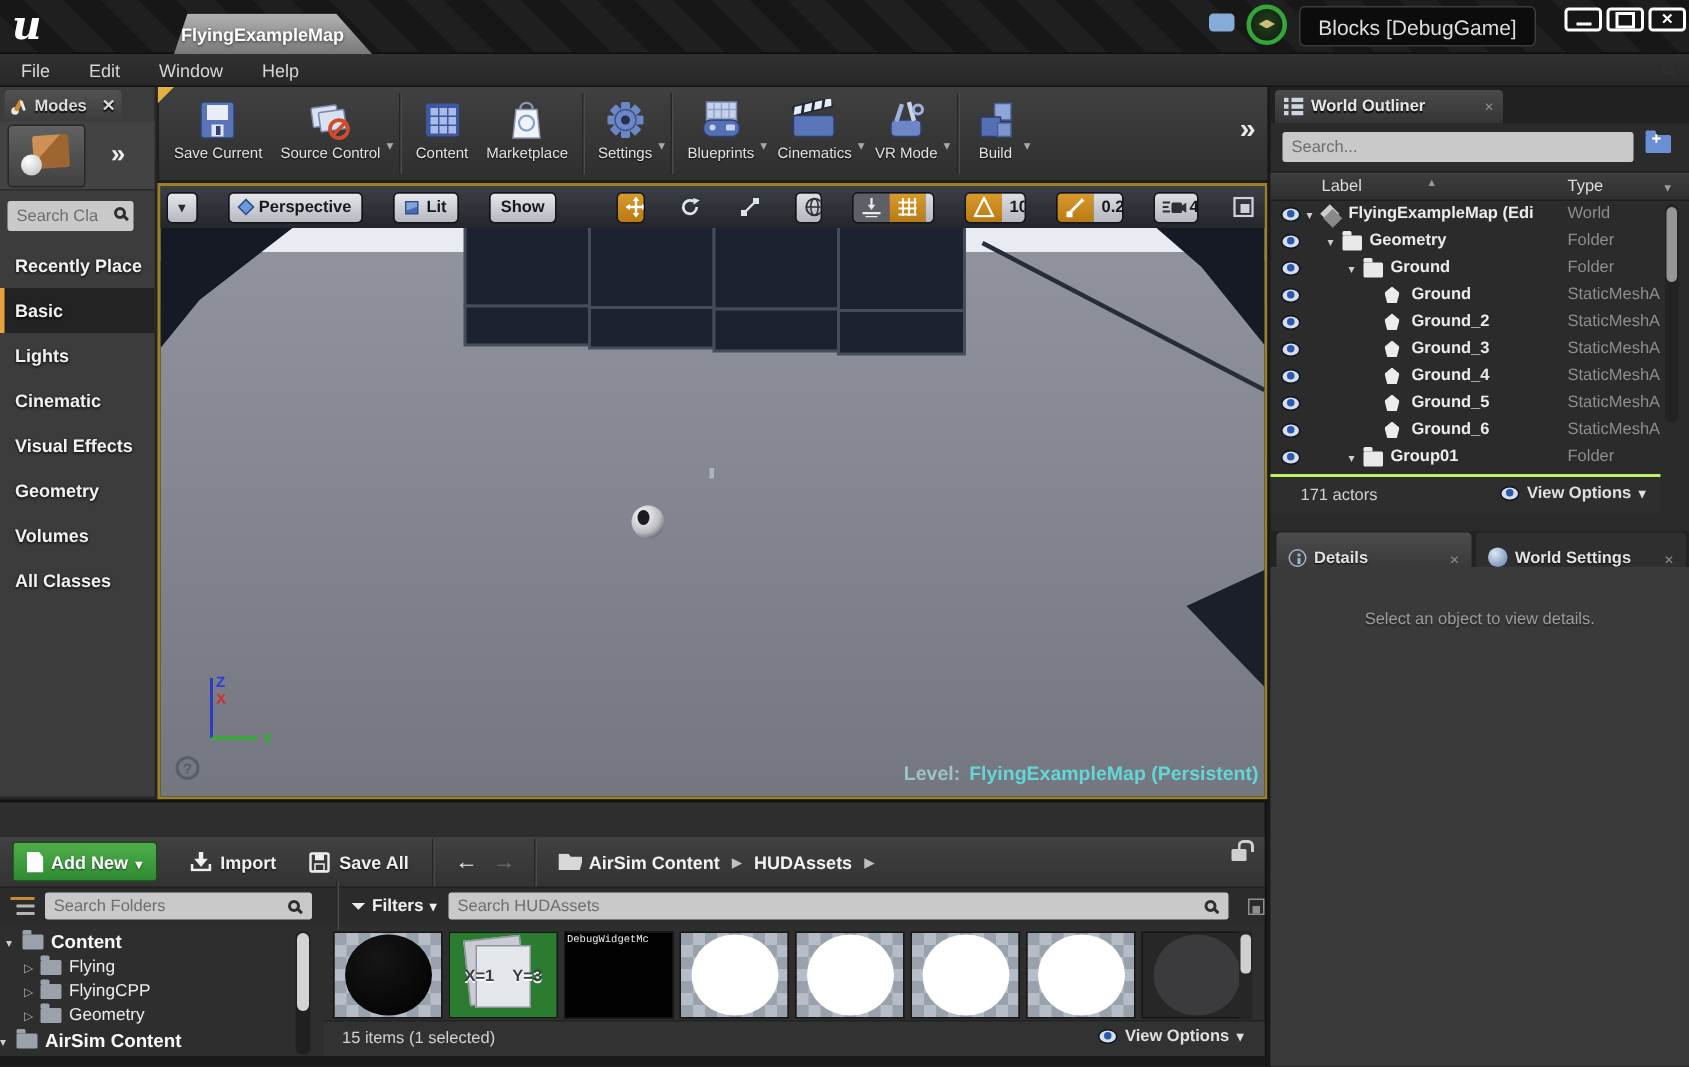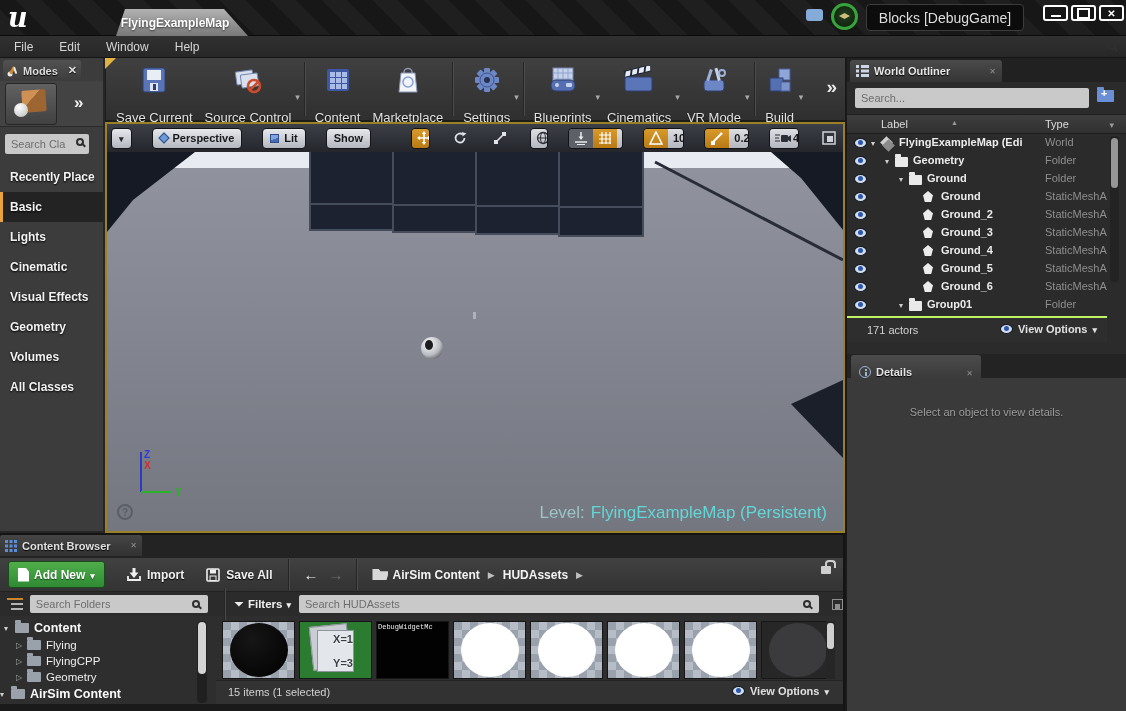--- a/index.html
+++ b/index.html
@@ -26,21 +26,21 @@
 
 #menubar{left:0;top:36px;width:1126px;height:22px;background:linear-gradient(#313131,#272727);border-bottom:1px solid #151515;display:flex;align-items:center}
 .menuitem{color:#d6d6d6;font-size:12px;margin-left:14px;margin-right:12px}
 #helpsearch{left:905px;top:39px;width:219px;height:16px;padding-right:18px}
 .mag{position:absolute;width:8px;height:8px;border:2px solid #2f2f2f;border-radius:50%}
 .mag::after{content:"";position:absolute;width:5px;height:2px;background:#2f2f2f;transform:rotate(45deg);right:-4px;bottom:-2px}
 
 #maintoolbar{left:105px;top:58px;width:740px;height:64px;background:linear-gradient(#404040,#2f2f2f);border-left:1px solid #1d1d1d;border-bottom:2px solid #1d1d1d;display:flex;align-items:flex-start;padding:2px 2px 0 4px}
 #tnotch{left:105px;top:58px;width:11px;height:11px;background:#e3b341;clip-path:polygon(0 0,100% 0,0 100%)}
 .tbtn{display:flex;flex-direction:column;align-items:center;padding:4px 6px 0;position:relative}
-.tbtn .lbl{color:#e3e3e3;font-size:13px;margin-top:14px;white-space:nowrap;text-shadow:0 1px 1px #000}
+.tbtn .lbl{color:#e3e3e3;font-size:10px;margin-top:1px;white-space:nowrap;text-shadow:0 1px 1px #000}
 .tbtn .ico{height:32px;display:flex;align-items:center}
 .tcaret{color:#a9a9a9;font-size:9px;align-self:center;margin:14px 1px 0 -2px}
 .tcaret::after{content:"▾"}
 .tdivider{width:2px;height:54px;background:#262626;border-right:1px solid #4c4c4c;margin:2px 3px 0}
 #tb-overflow{color:#e8e8e8;font-size:19px;font-weight:bold;margin:16px 0 0 auto;padding-right:6px}
 
 #modespanel{left:0;top:58px;width:103px;height:473px;background:#3c3c3c}
 #modestab{left:3px;top:2px;width:78px;height:21px;background:linear-gradient(#525252,#3c3c3c);border-radius:3px 3px 0 0;display:flex;align-items:center;gap:4px;padding:0 4px}
 #modestab span{color:#dcdcdc;font-size:11px;font-weight:bold;text-shadow:0 1px 1px #000}
 .tabx{color:#8f8f8f;font-size:8px;margin-left:auto}
@@ -62,21 +62,21 @@
 .pdiamond{width:8px;height:8px;background:#6f9ad8;border:1px solid #2e4f8a;transform:rotate(45deg)}
 .pcube{width:9px;height:9px;background:linear-gradient(160deg,#7fa4e0 55%,#4a6cb4 56%);border:1px solid #2e4f8a}
 .vspacer{flex:1}
 .vseg{height:21px;display:flex;align-items:stretch;border:1px solid #121418;border-radius:4px;overflow:hidden}
 .segc{display:flex;align-items:center;padding:0 5px;gap:2px}
 .seg-dark{background:#5d6066}
 .seg-orange{background:linear-gradient(#d89a2b,#b97a14)}
 .seg-light{background:linear-gradient(#dcdee2,#b4b7be);color:#17181c;font-weight:bold;font-size:11px}
 .plainico{display:flex;align-items:center;padding:0 3px}
 #vscene{left:0;top:28px}
-#levellbl{right:16px;bottom:8px;font-size:17px;font-weight:normal}
+#levellbl{right:4px;bottom:8px;font-size:13px;font-weight:bold}
 #levellbl .l1{color:#9dc4c4}
 #levellbl .l2{color:#63d6d6;margin-left:6px}
 
 #rightpanel{left:845px;top:58px;width:281px;height:653px;background:#2b2b2b;border-left:2px solid #191919}
 #wotabrow{left:0;top:0;width:279px;height:24px;background:#212121}
 #wotab{left:3px;top:2px;width:152px;height:22px;background:linear-gradient(#4a4a4a,#353535);border-radius:3px 3px 0 0;display:flex;align-items:center;gap:5px;padding:0 6px}
 #wotab span.t{color:#e6e6e6;font-size:11px;font-weight:bold;text-shadow:0 1px 1px #000}
 #wosearch{left:8px;top:30px;width:234px;height:20px;padding-right:18px}
 #newfolder{left:250px;top:32px;width:17px;height:12px;background:#6b8fd4;border-radius:1px}
 #newfolder::before{content:"";position:absolute;top:-3px;left:0;width:7px;height:3px;background:#6b8fd4;border-radius:1px 1px 0 0}
@@ -158,21 +158,21 @@
 #cbassets{left:216px;top:86px;width:606px;height:58px}
 .tile{position:absolute;top:0;width:73px;height:58px;border:1px solid #161616;overflow:hidden}
 .checker{background:conic-gradient(#b7bdc6 25%,#99a1ac 0 50%,#b7bdc6 0 75%,#99a1ac 0);background-size:16px 16px}
 .ball{position:absolute;left:50%;top:50%;transform:translate(-50%,-50%);width:58px;height:54px;border-radius:50%}
 .ball.black{background:radial-gradient(circle at 38% 30%,#161616,#000)}
 .ball.white{background:radial-gradient(circle at 42% 35%,#fff 70%,#e4e6ea)}
 .ball.gray{background:#3b3b3d}
 .tile.green{background:#2b7c30}
 .pages{position:absolute;left:16px;top:6px;width:40px;height:45px}
 .pages::before{content:"";position:absolute;left:-5px;top:-3px;width:36px;height:42px;background:#c9cdd3;border:1px solid #8e949c;transform:rotate(-6deg)}
-.pages .front{position:absolute;left:1px;top:2px;width:37px;height:42px;background:#e3e6ea;border:1px solid #8e949c;display:flex;flex-direction:column;align-items:flex-end;justify-content:center;gap:12px}
+.pages .front{position:absolute;left:1px;top:2px;width:37px;height:42px;background:#e3e6ea;border:1px solid #8e949c;display:flex;flex-direction:row;align-items:center;justify-content:center;gap:12px}
 .pages .front span{color:#3a3f46;font-weight:bold;font-size:11px;text-shadow:0 1px 0 #fff;line-height:12px}
 .tile.blackbg{background:#020202}
 .tile.blackbg .wlbl{position:absolute;left:1px;top:1px;color:#efefef;font-family:"Liberation Mono",monospace;font-size:7px;white-space:nowrap}
 .tile.darkbg{background:#272727}
 #assetscroll{left:826px;top:86px;width:9px;height:58px;background:#262626}
 #assetscroll .thumb{position:absolute;left:1px;top:2px;width:7px;height:26px;background:#cfcfcf;border-radius:3px}
 #cbfooter{left:216px;top:145px;width:627px;height:24px;background:#323232;border-top:1px solid #222}
 #cbfooter .cnt{position:absolute;left:12px;top:5px;color:#d2d2d2;font-size:11px}
 #cbbottom{left:0;top:169px;width:843px;height:9px;background:#1a1a1a}
 </style>
@@ -651,46 +651,32 @@
         <span class="vocaret"></span>
       </div>
     </div>
 
     <div id="dtabrow" class="abs">
       <div class="dtab" style="left:4px;width:130px;background:linear-gradient(#4c4c4c,#3a3a3a)">
         <span class="infoic"></span>
         <span class="t">Details</span>
         <span class="tabx"></span>
       </div>
+      <div class="dtab" style="left:137px;width:140px;background:#2f2f2f">
+        <span class="globeic"></span>
+        <span class="t">World Settings</span>
+        <span class="tabx"></span>
+      </div>
     </div>
     <div id="dbody" class="abs">
       <span>Select an object to view details.</span>
     </div>
   </div>
 
   <div id="cbrowser" class="abs">
-    <div id="cbtabrow" class="abs">
-      <div id="cbtab">
-        <svg width="12" height="12">
-            <g fill="#5b8dd9">
-              <rect x="0" y="0" width="3" height="3"></rect>
-              <rect x="4.5" y="0" width="3" height="3"></rect>
-              <rect x="9" y="0" width="3" height="3"></rect>
-              <rect x="0" y="4.5" width="3" height="3"></rect>
-              <rect x="4.5" y="4.5" width="3" height="3"></rect>
-              <rect x="9" y="4.5" width="3" height="3"></rect>
-              <rect x="0" y="9" width="3" height="3"></rect>
-              <rect x="4.5" y="9" width="3" height="3"></rect>
-              <rect x="9" y="9" width="3" height="3"></rect>
-            </g>
-          </svg>
-        <span class="t">Content Browser</span>
-        <span class="tabx"></span>
-      </div>
-    </div>
     <div id="cbtoolbar" class="abs">
       <div id="addnew">
         <span class="page"></span>
         <span>Add New</span>
         <span class="wcaret"></span>
       </div>
       <div class="cbtxtbtn">
         <svg width="14" height="13">
             <rect x="5.5" y="0" width="3" height="5" fill="#efefef"></rect>
             <polygon points="7,10 2.5,4.5 11.5,4.5" fill="#efefef"></polygon>

